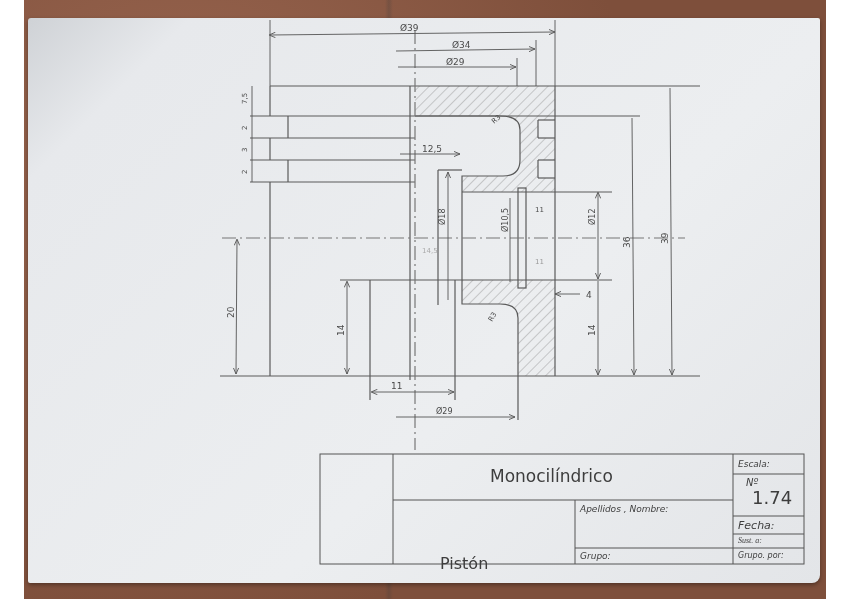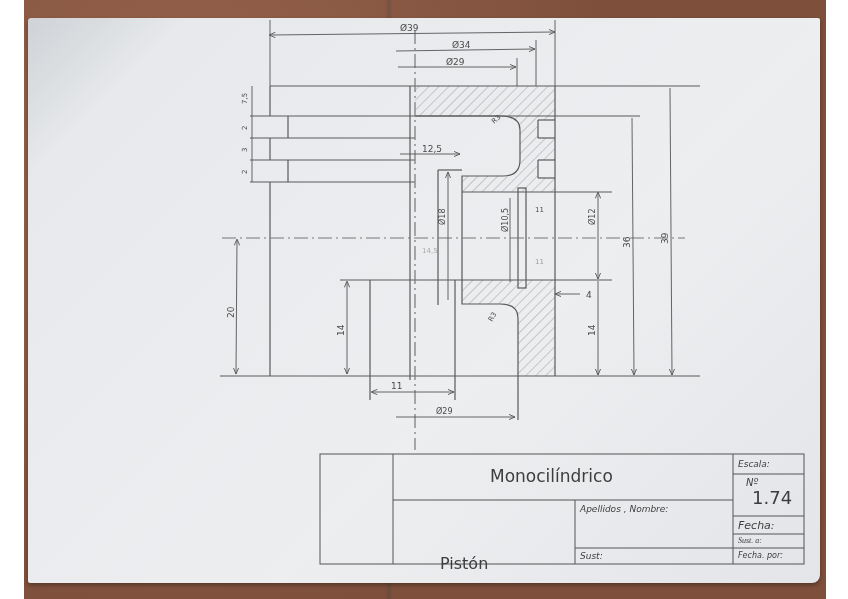--- a/index.html
+++ b/index.html
@@ -136,19 +136,19 @@
     <line x1="733" y1="474" x2="804" y2="474"></line>
     <line x1="733" y1="516" x2="804" y2="516"></line>
     <line x1="733" y1="534" x2="804" y2="534"></line>
     <line x1="733" y1="548" x2="804" y2="548"></line>
   </g>
 </svg>
 
 <div class="tb-text" style="left:490px;top:466px;font-size:17px;font-style:normal;text-align:center;">Monocilíndrico</div>
 <div class="tb-text" style="left:440px;top:522px;font-size:16px;font-style:normal;margin-top:32px;">Pistón</div>
 <div class="tb-text" style="left:580px;top:504px;font-size:9px;">Apellidos , Nombre:</div>
-<div class="tb-text" style="left:580px;top:551px;font-size:9px;">Sust:</div>
+<div class="tb-text" style="left:580px;top:551px;font-size:9px;">Grupo:</div>
 <div class="tb-text" style="left:738px;top:459px;font-size:9px;">Escala:</div>
 <div class="tb-text" style="left:698px;top:477px;font-size:10px;margin-left:48px;">Nº</div>
 <div class="tb-text" style="left:752px;top:487px;font-size:18px;font-style:normal;">1.74</div>
 <div class="tb-text" style="left:738px;top:519px;font-size:11px;">Fecha:</div>
 <div class="tb-text" style="left:738px;top:536px;font-size:8px;font-family:Liberation Serif, serif;">Sust. a:</div>
-<div class="tb-text" style="left:738px;top:551px;font-size:8px;">Fecha. por:</div>
+<div class="tb-text" style="left:738px;top:551px;font-size:8px;">Grupo. por:</div>
 
 </body></html>

